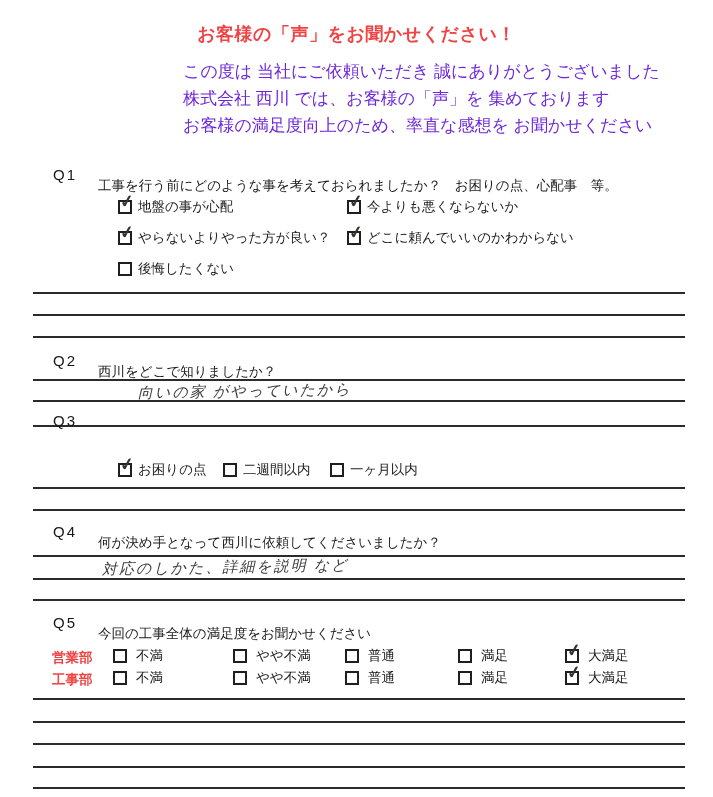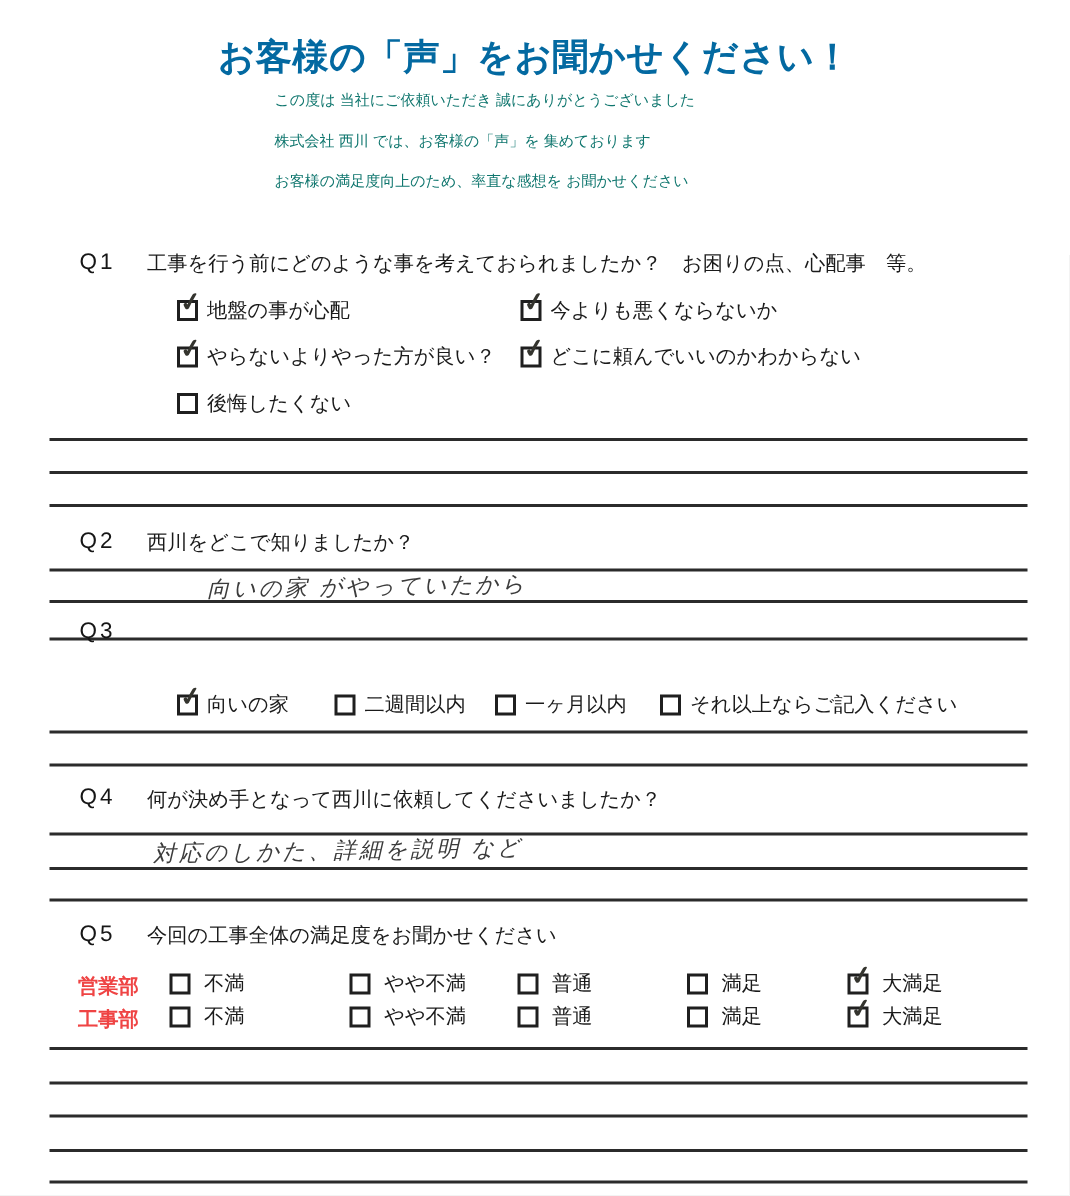--- a/index.html
+++ b/index.html
@@ -12,47 +12,48 @@
     font-family: "Liberation Sans", sans-serif;
     color: #1c1c1c;
     overflow: hidden;
     margin: 0 auto;
   }
   .title {
     position: absolute;
     top: 22px; left: 0;
     width: 100%;
     text-align: center;
-    font-size: 24px;
+    font-size: 18px;
     font-weight: bold;
     letter-spacing: 0.5px;
-    color: #0369a1;
+    color: #ef4444;
   }
   .intro {
     position: absolute;
     left: 183px;
-    font-size: 10px;
+    font-size: 17px;
     font-weight: 500;
-    color: #0f766e;
+    color: #6d28d9;
     white-space: nowrap;
   }
   .qlabel {
     position: absolute;
     left: 53px;
     font-size: 15px;
     letter-spacing: 2px;
     color: #161616;
   }
   .qtext {
     position: absolute;
     left: 98px;
     font-size: 13.5px;
     font-weight: 500;
     color: #1a1a1a;
     white-space: nowrap;
+    margin-top: 10px;
   }
   .hline {
     position: absolute;
     left: 33px;
     width: 652px;
     height: 2px;
     background: #2b2b2b;
   }
   .opt {
     position: absolute;
@@ -157,39 +158,33 @@
   <div class="hand" style="left:138px; top:382px">向いの家 がやっていたから</div>
   <div class="hline" style="top:400px"></div>
   <div class="hline" style="top:425px"></div>
 
   <div class="qlabel" style="top:412px">Q3</div>
 
   <div class="opt" style="left:118px; top:462px">
     <span class="cb">
         <span class="check">✓</span>
       </span>
-    <span class="lbl">向いの家</span>
+    <span class="lbl">お困りの点</span>
   </div>
   <div class="opt" style="left:223px; top:462px">
     <span class="cb">
         <span class="check"></span>
       </span>
     <span class="lbl">二週間以内</span>
   </div>
   <div class="opt" style="left:330px; top:462px">
     <span class="cb">
         <span class="check"></span>
       </span>
     <span class="lbl">一ヶ月以内</span>
-  </div>
-  <div class="opt" style="left:440px; top:462px">
-    <span class="cb">
-        <span class="check"></span>
-      </span>
-    <span class="lbl">それ以上ならご記入ください</span>
   </div>
 
   <div class="hline" style="top:487px"></div>
   <div class="hline" style="top:509px"></div>
 
   <div class="qlabel" style="top:523px">Q4</div>
   <div class="qtext" style="top:524px">何が決め手となって西川に依頼してくださいましたか？</div>
   <div class="hline" style="top:555px"></div>
   <div class="hand" style="left:102px; top:558px">対応のしかた、詳細を説明 など</div>
   <div class="hline" style="top:578px"></div>

